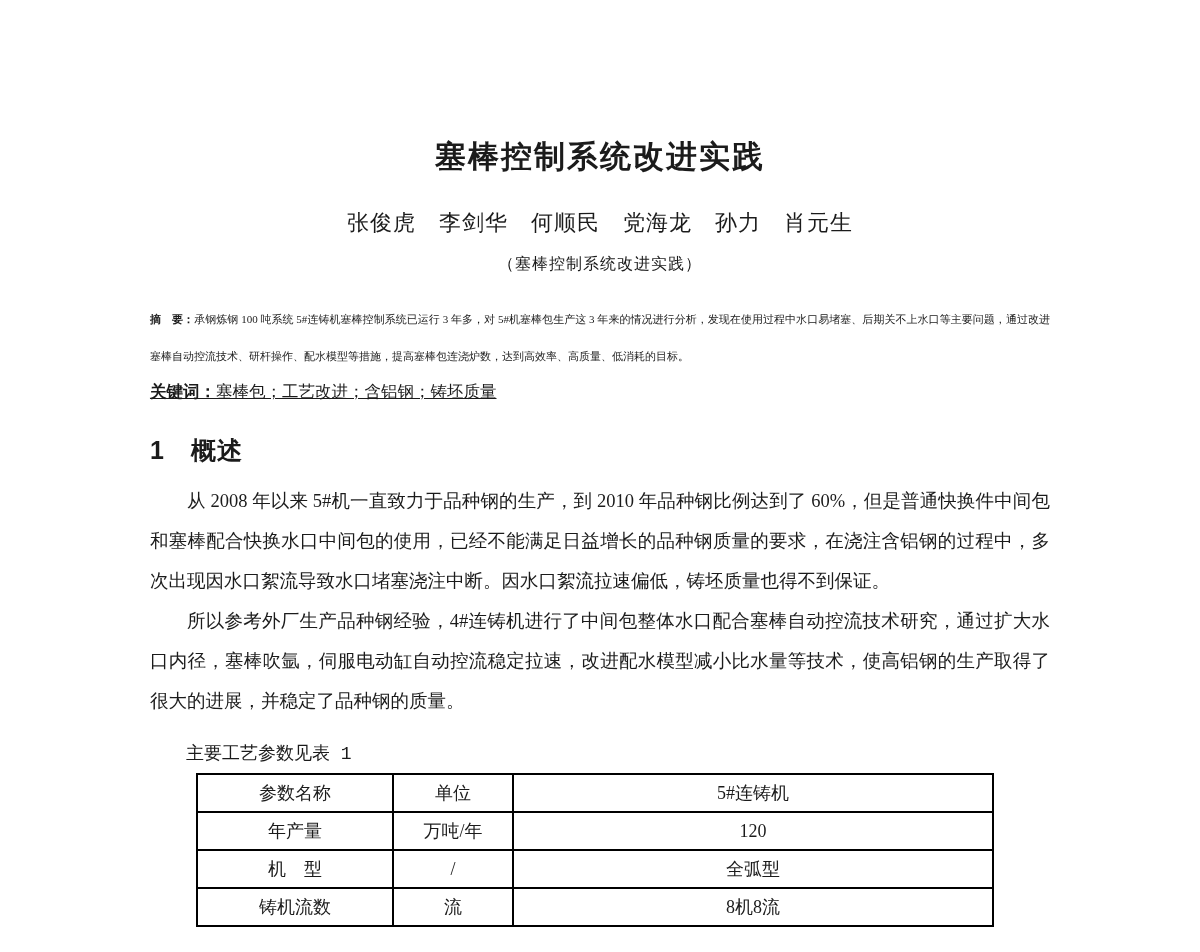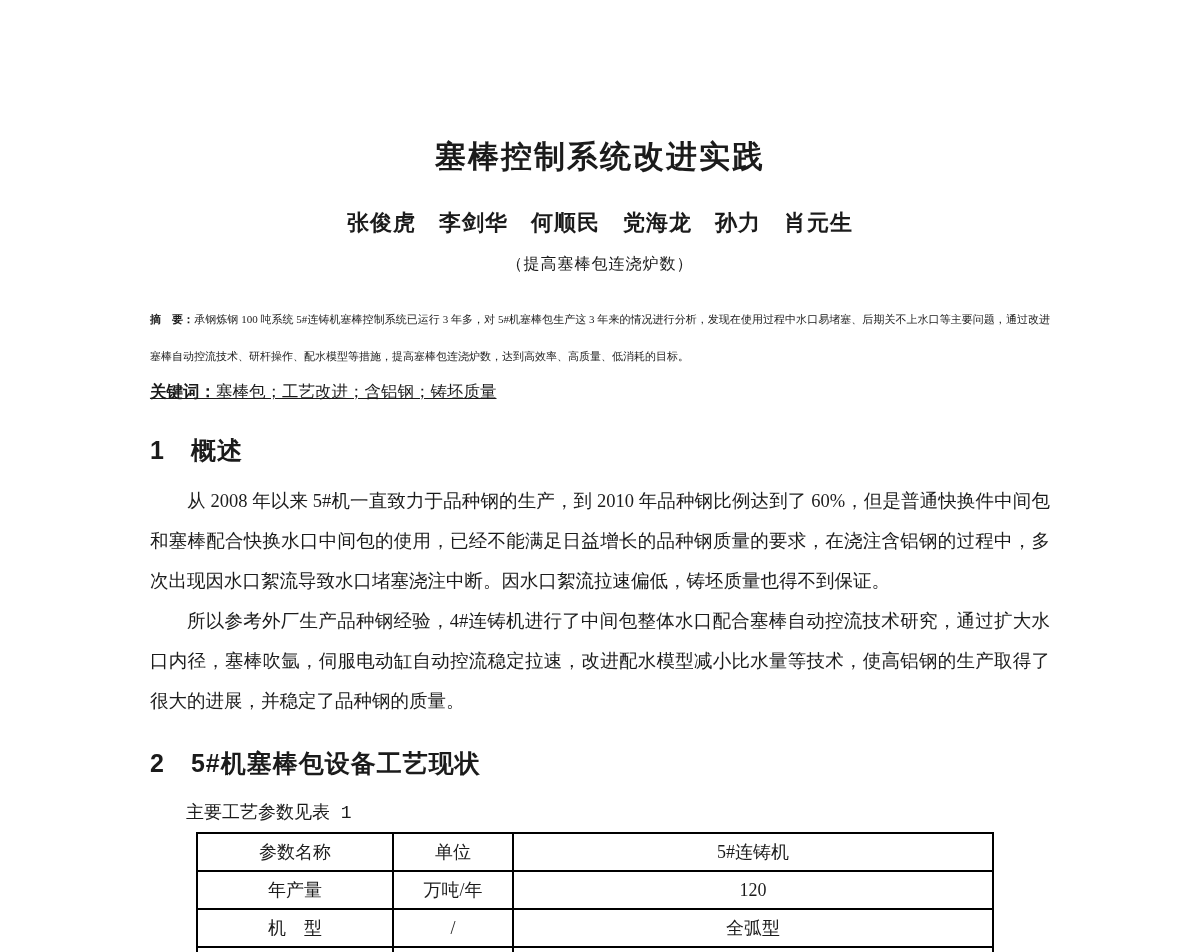--- a/index.html
+++ b/index.html
@@ -23,21 +23,20 @@
     font-size: 31px;
     font-weight: 700;
     letter-spacing: 2px;
     font-family: "Liberation Sans", "DejaVu Sans", sans-serif;
   }
   .paper-authors {
     margin-top: 30px;
     text-align: center;
     font-size: 22px;
     letter-spacing: 1px;
-    font-weight: bold;
   }
   .paper-affiliation {
     margin-top: 16px;
     text-align: center;
     font-size: 16px;
     letter-spacing: 1px;
   }
   .abstract-block {
     margin-top: 26px;
     font-size: 11px;
@@ -98,37 +97,36 @@
 </head>
 <body>
 
 <div class="page">
   <div class="content">
 
     <h1 class="paper-title">塞棒控制系统改进实践</h1>
 
     <div class="paper-authors">张俊虎　李剑华　何顺民　党海龙　孙力　肖元生</div>
 
-    <div class="paper-affiliation">（提高塞棒包连浇炉数）</div>
+    <div class="paper-affiliation">（塞棒控制系统改进实践）</div>
 
     <div class="abstract-block">
       <span class="abstract-label">摘　要：</span><span>承钢炼钢 100 吨系统 5#连铸机塞棒控制系统已运行 3 年多，对 5#机塞棒包生产这 3 年来的情况进行分析，发现在使用过程中水口易堵塞、后期关不上水口等主要问题，通过改进塞棒自动控流技术、研杆操作、配水模型等措施，提高塞棒包连浇炉数，达到高效率、高质量、低消耗的目标。</span>
     </div>
 
     <div class="keywords-block">
       <span class="keywords-label">关键词：</span><span>塞棒包；工艺改进；含铝钢；铸坯质量</span>
     </div>
 
     <div class="section-heading">1　概述</div>
 
     <p class="body-para">从 2008 年以来 5#机一直致力于品种钢的生产，到 2010 年品种钢比例达到了 60%，但是普通快换件中间包和塞棒配合快换水口中间包的使用，已经不能满足日益增长的品种钢质量的要求，在浇注含铝钢的过程中，多次出现因水口絮流导致水口堵塞浇注中断。因水口絮流拉速偏低，铸坯质量也得不到保证。</p>
 
     <p class="body-para">所以参考外厂生产品种钢经验，4#连铸机进行了中间包整体水口配合塞棒自动控流技术研究，通过扩大水口内径，塞棒吹氩，伺服电动缸自动控流稳定拉速，改进配水模型减小比水量等技术，使高铝钢的生产取得了很大的进展，并稳定了品种钢的质量。</p>
 
-    <div class="section-heading">2　5#机塞棒包设备工艺现状</div>
 
     <div class="table-caption">主要工艺参数见表 1</div>
 
     <table class="params-table">
       <colgroup>
         <col class="col-name">
         <col class="col-unit">
         <col class="col-value">
       </colgroup>
       <thead>

